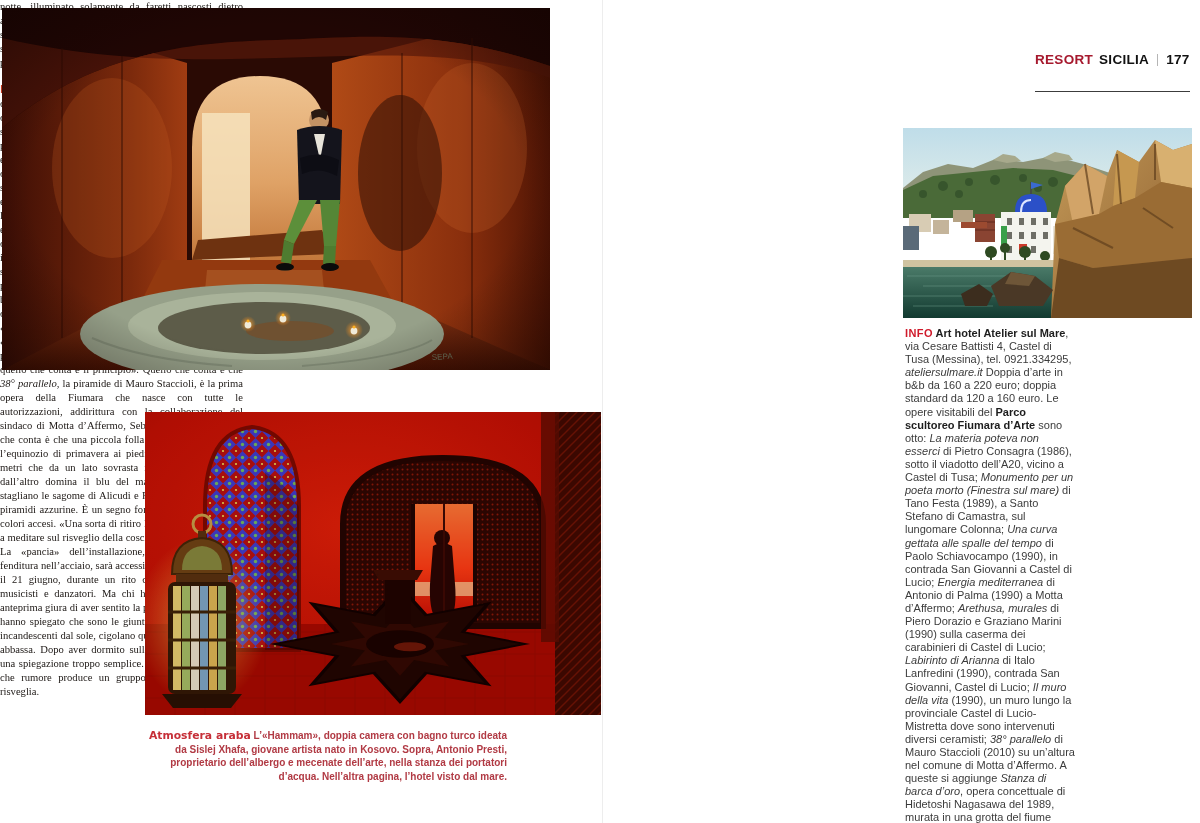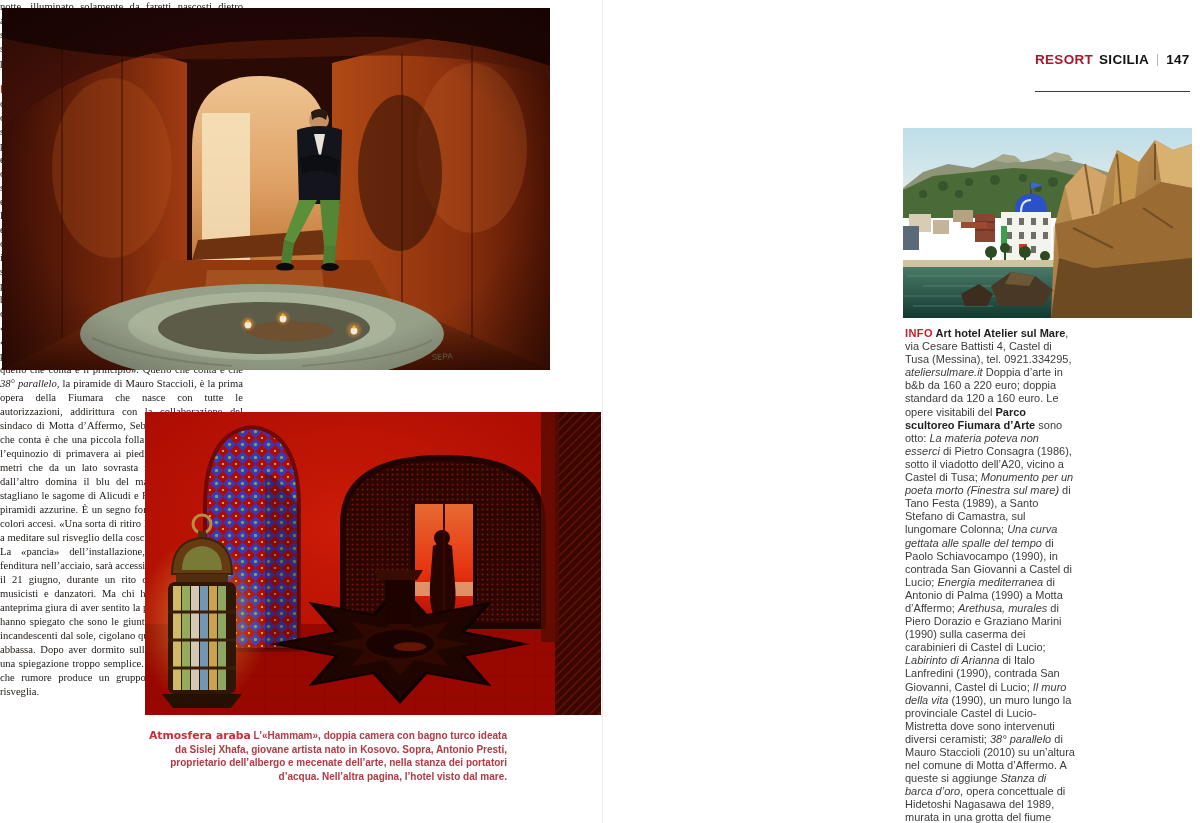--- a/index.html
+++ b/index.html
@@ -227,21 +227,21 @@
       <rect width="456" height="303" fill="rgba(60,0,0,0.12)"></rect>
     </svg>
   </div>
 
   <div id="caption" class="abs"><span class="lead">Atmosfera araba</span><span> L’«Hammam», doppia camera con bagno turco ideata da Sislej Xhafa, giovane artista nato in Kosovo. Sopra, Antonio Presti, proprietario dell’albergo e mecenate dell’arte, nella stanza dei portatori d’acqua. Nell’altra pagina, l’hotel visto dal mare.</span></div>
 
   <div id="folio" class="abs">
     <span class="brand">RESORT</span>
     <span>SICILIA</span>
     <span class="bar"></span>
-    <span>147</span>
+    <span>177</span>
   </div>
 
   <div id="article">
     <p>notte, illuminato solamente da faretti nascosti dietro alberi di legno, ho dovuto rinunciare alla lettura. Ho supplito con i versi argentati come riflessi di luna scritti sulla porta del bagno. Del resto il comfort non è certo la prima preoccupazione dell’alchimista dell’arte.</p>
     <p><span class="lead">Land art ai piedi dei Nebrodi </span><span>Presti ha cominciato la sua battaglia per la bellezza nel 1986, quando ha inaugurato </span><span class="i">La materia poteva non esserci</span><span>, la scultura di Piero Consagra con cui voleva ricordare la prematura scomparsa del padre. L’installazione, che emerge dal letto secco di un antico fiume vicino a Tusa, doveva anche essere la prima opera di un parco di sculture contemporanee disseminate tra i monti Nebrodi e il mare. La Fiumara d’Arte, come è stata battezzata l’iniziativa, comprende oggi otto opere, ma la sua esistenza è stata travagliata fin dall’inizio. Sequestri, denunce per occupazione abusiva del suolo pubblico, interrogazioni parlamentari in difesa dell’iniziativa, sentenze e controsentenze, fino all’intervento del presidente Ciampi. Il 6 gennaio 2006, dopo 25 anni di battaglie, viene finalmente riconosciuto il Parco Fiumara d’Arte e la Regione lo appoggia con una legge di «valorizzazione turistica e conservazione». «Cinquantamila euro all’anno: mi bastano per un ponteggio di restauro», sorride Presti. «Ma non importa, quello che conta è il principio». Quello che conta è che </span><span class="i">38° parallelo</span><span>, la piramide di Mauro Staccioli, è la prima opera della Fiumara che nasce con tutte le autorizzazioni, addirittura con la collaborazione del sindaco di Motta d’Affermo, Sebastano Adamo. Quello che conta è che una piccola folla è venuta a festeggiare l’equinozio di primavera ai piedi del totem alto trenta metri che da un lato sovrasta il verde degli ulivi e dall’altro domina il blu del mare. In lontananza, si stagliano le sagome di Alicudi e Filicudi, due minuscole piramidi azzurine. È un segno forte in un paesaggio dai colori accesi. «Una sorta di ritiro laico che invita l’uomo a meditare sul risveglio della coscienza», spiega l’autore. La «pancia» dell’installazione, illuminata da una fenditura nell’acciaio, sarà accessibile una volta all’anno, il 21 giugno, durante un rito che coinvolgerà poeti, musicisti e danzatori. Ma chi ha visitato l’interno in anteprima giura di aver sentito la piramide lamentarsi. Ci hanno spiegato che sono le giunture d’acciaio che, rese incandescenti dal sole, cigolano quando la temperatura si abbassa. Dopo aver dormito sulla luna, mi è sembrata una spiegazione troppo semplice. Del resto chi può dire che rumore produce un gruppo di coscienze che si risveglia. </span><span class="endmark">T</span></p>
   </div>
 
   <div id="photo-coast" class="abs photo">
     <svg viewBox="0 0 289 190" preserveAspectRatio="none">
       <defs>

